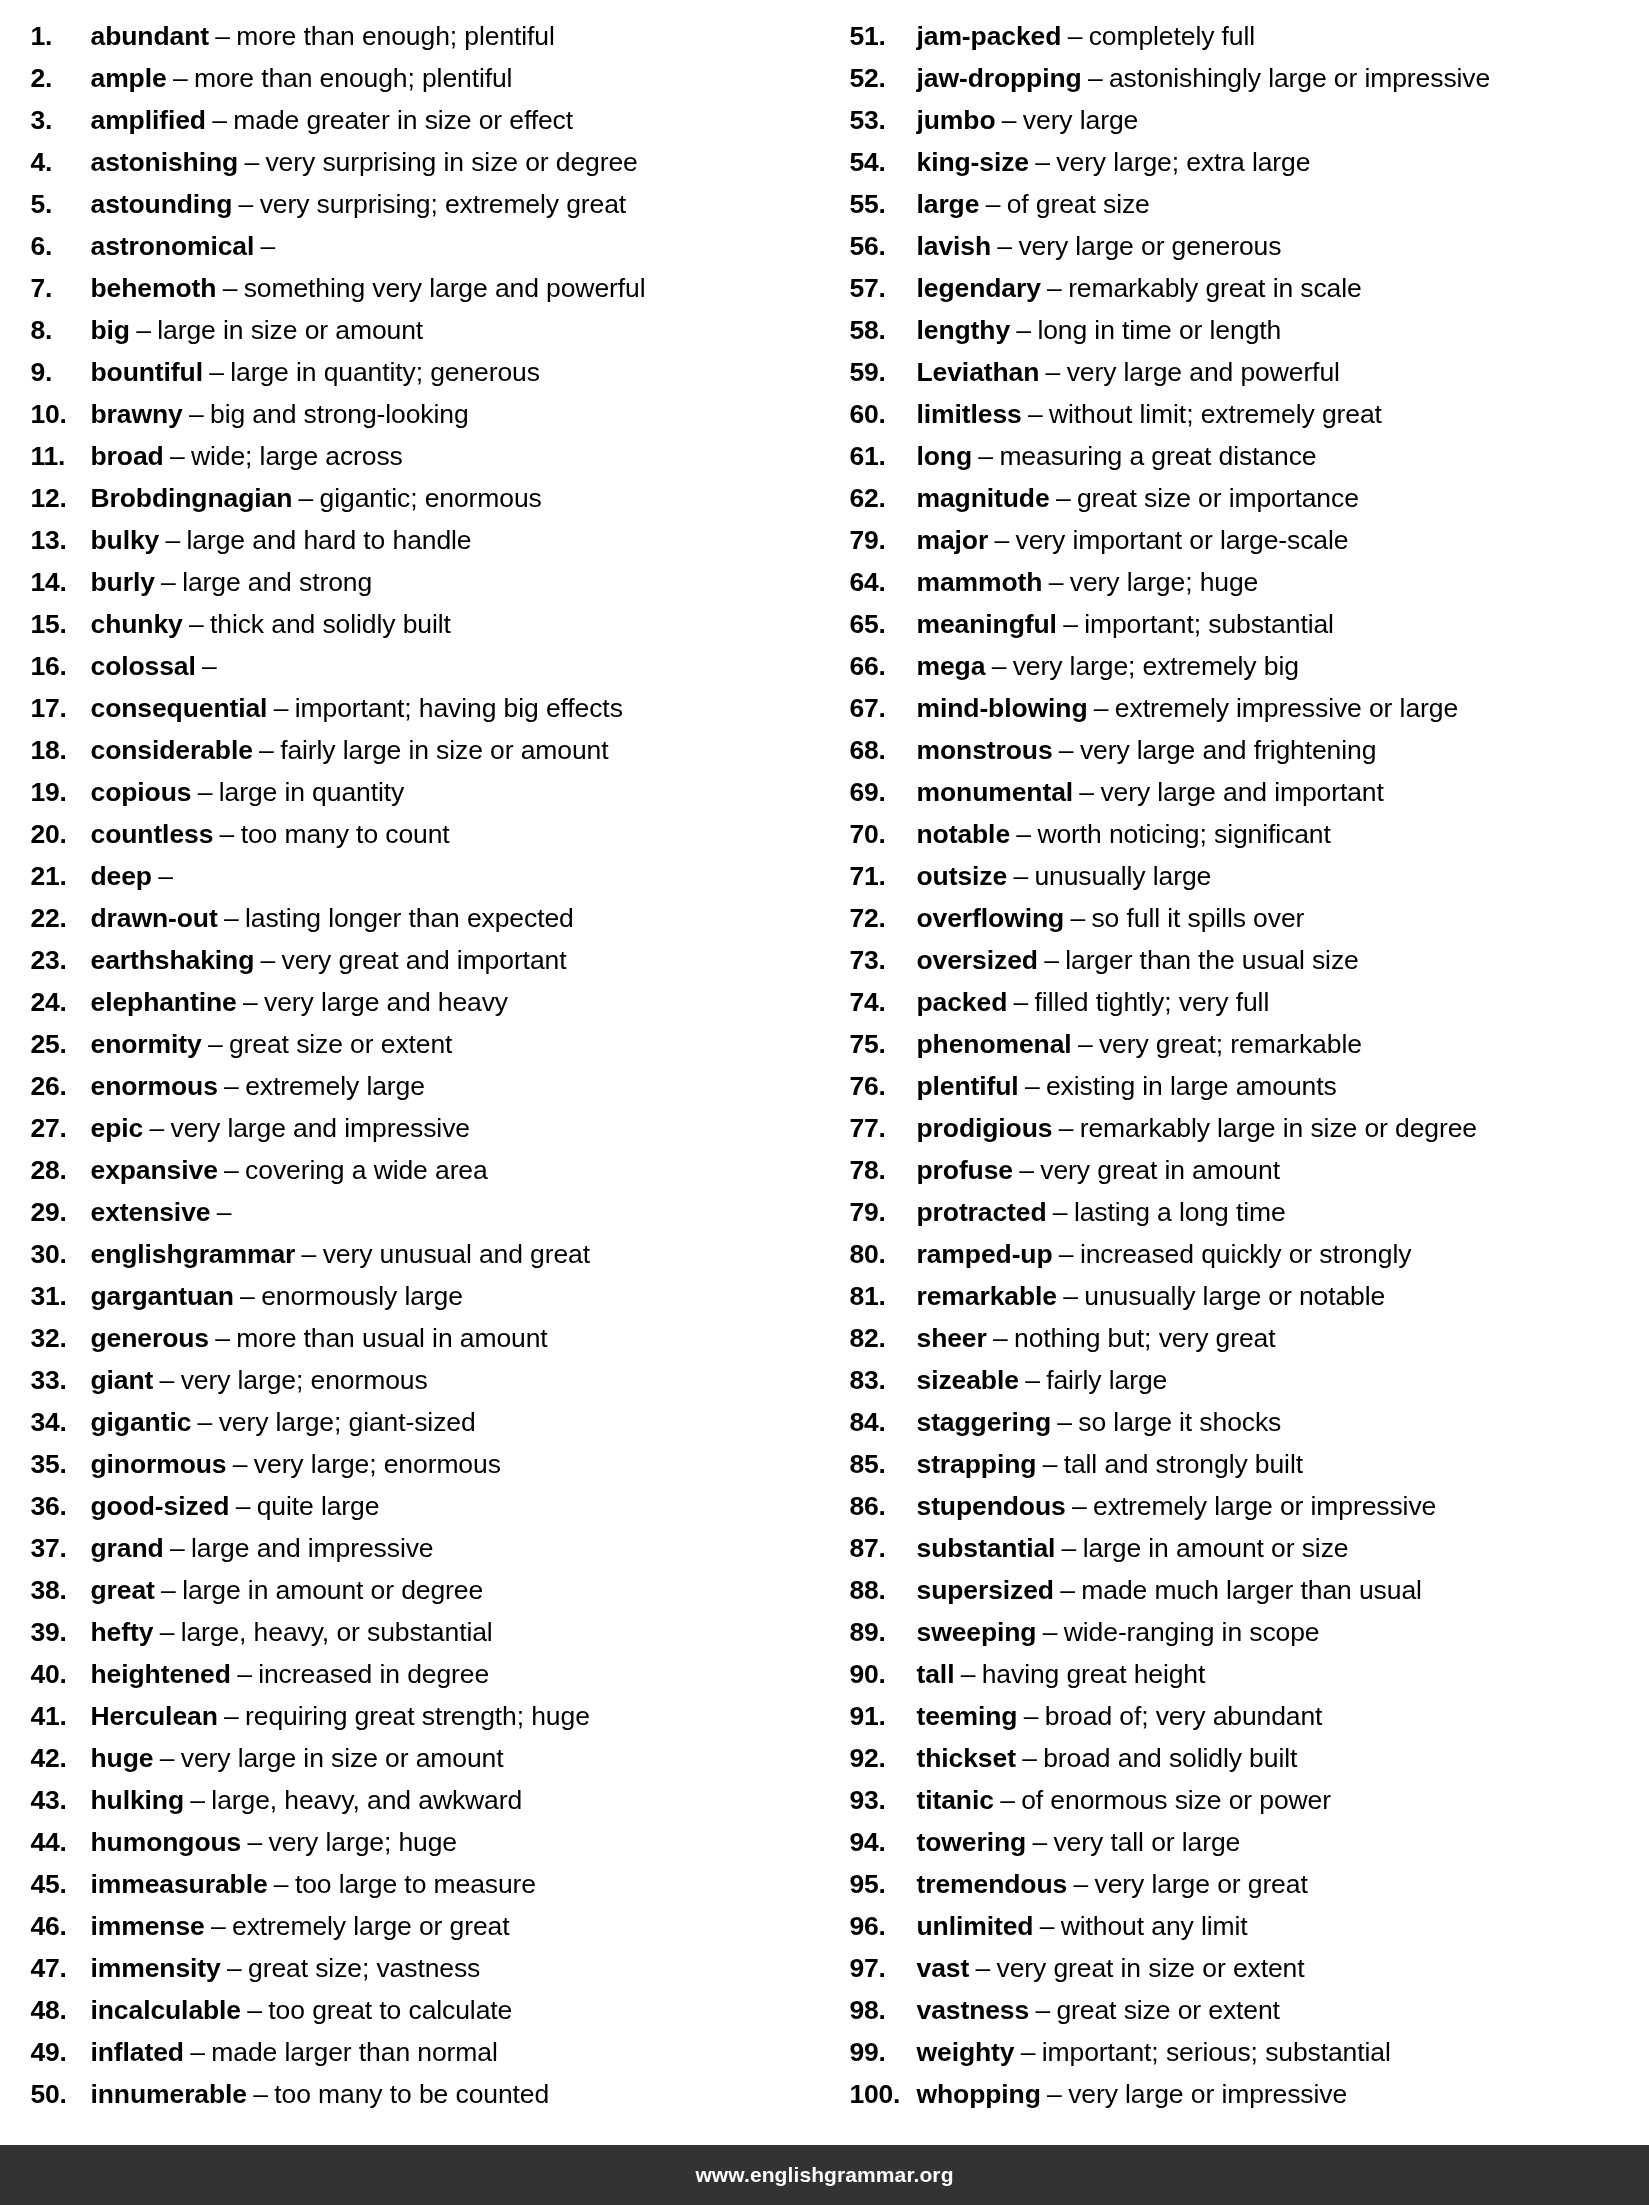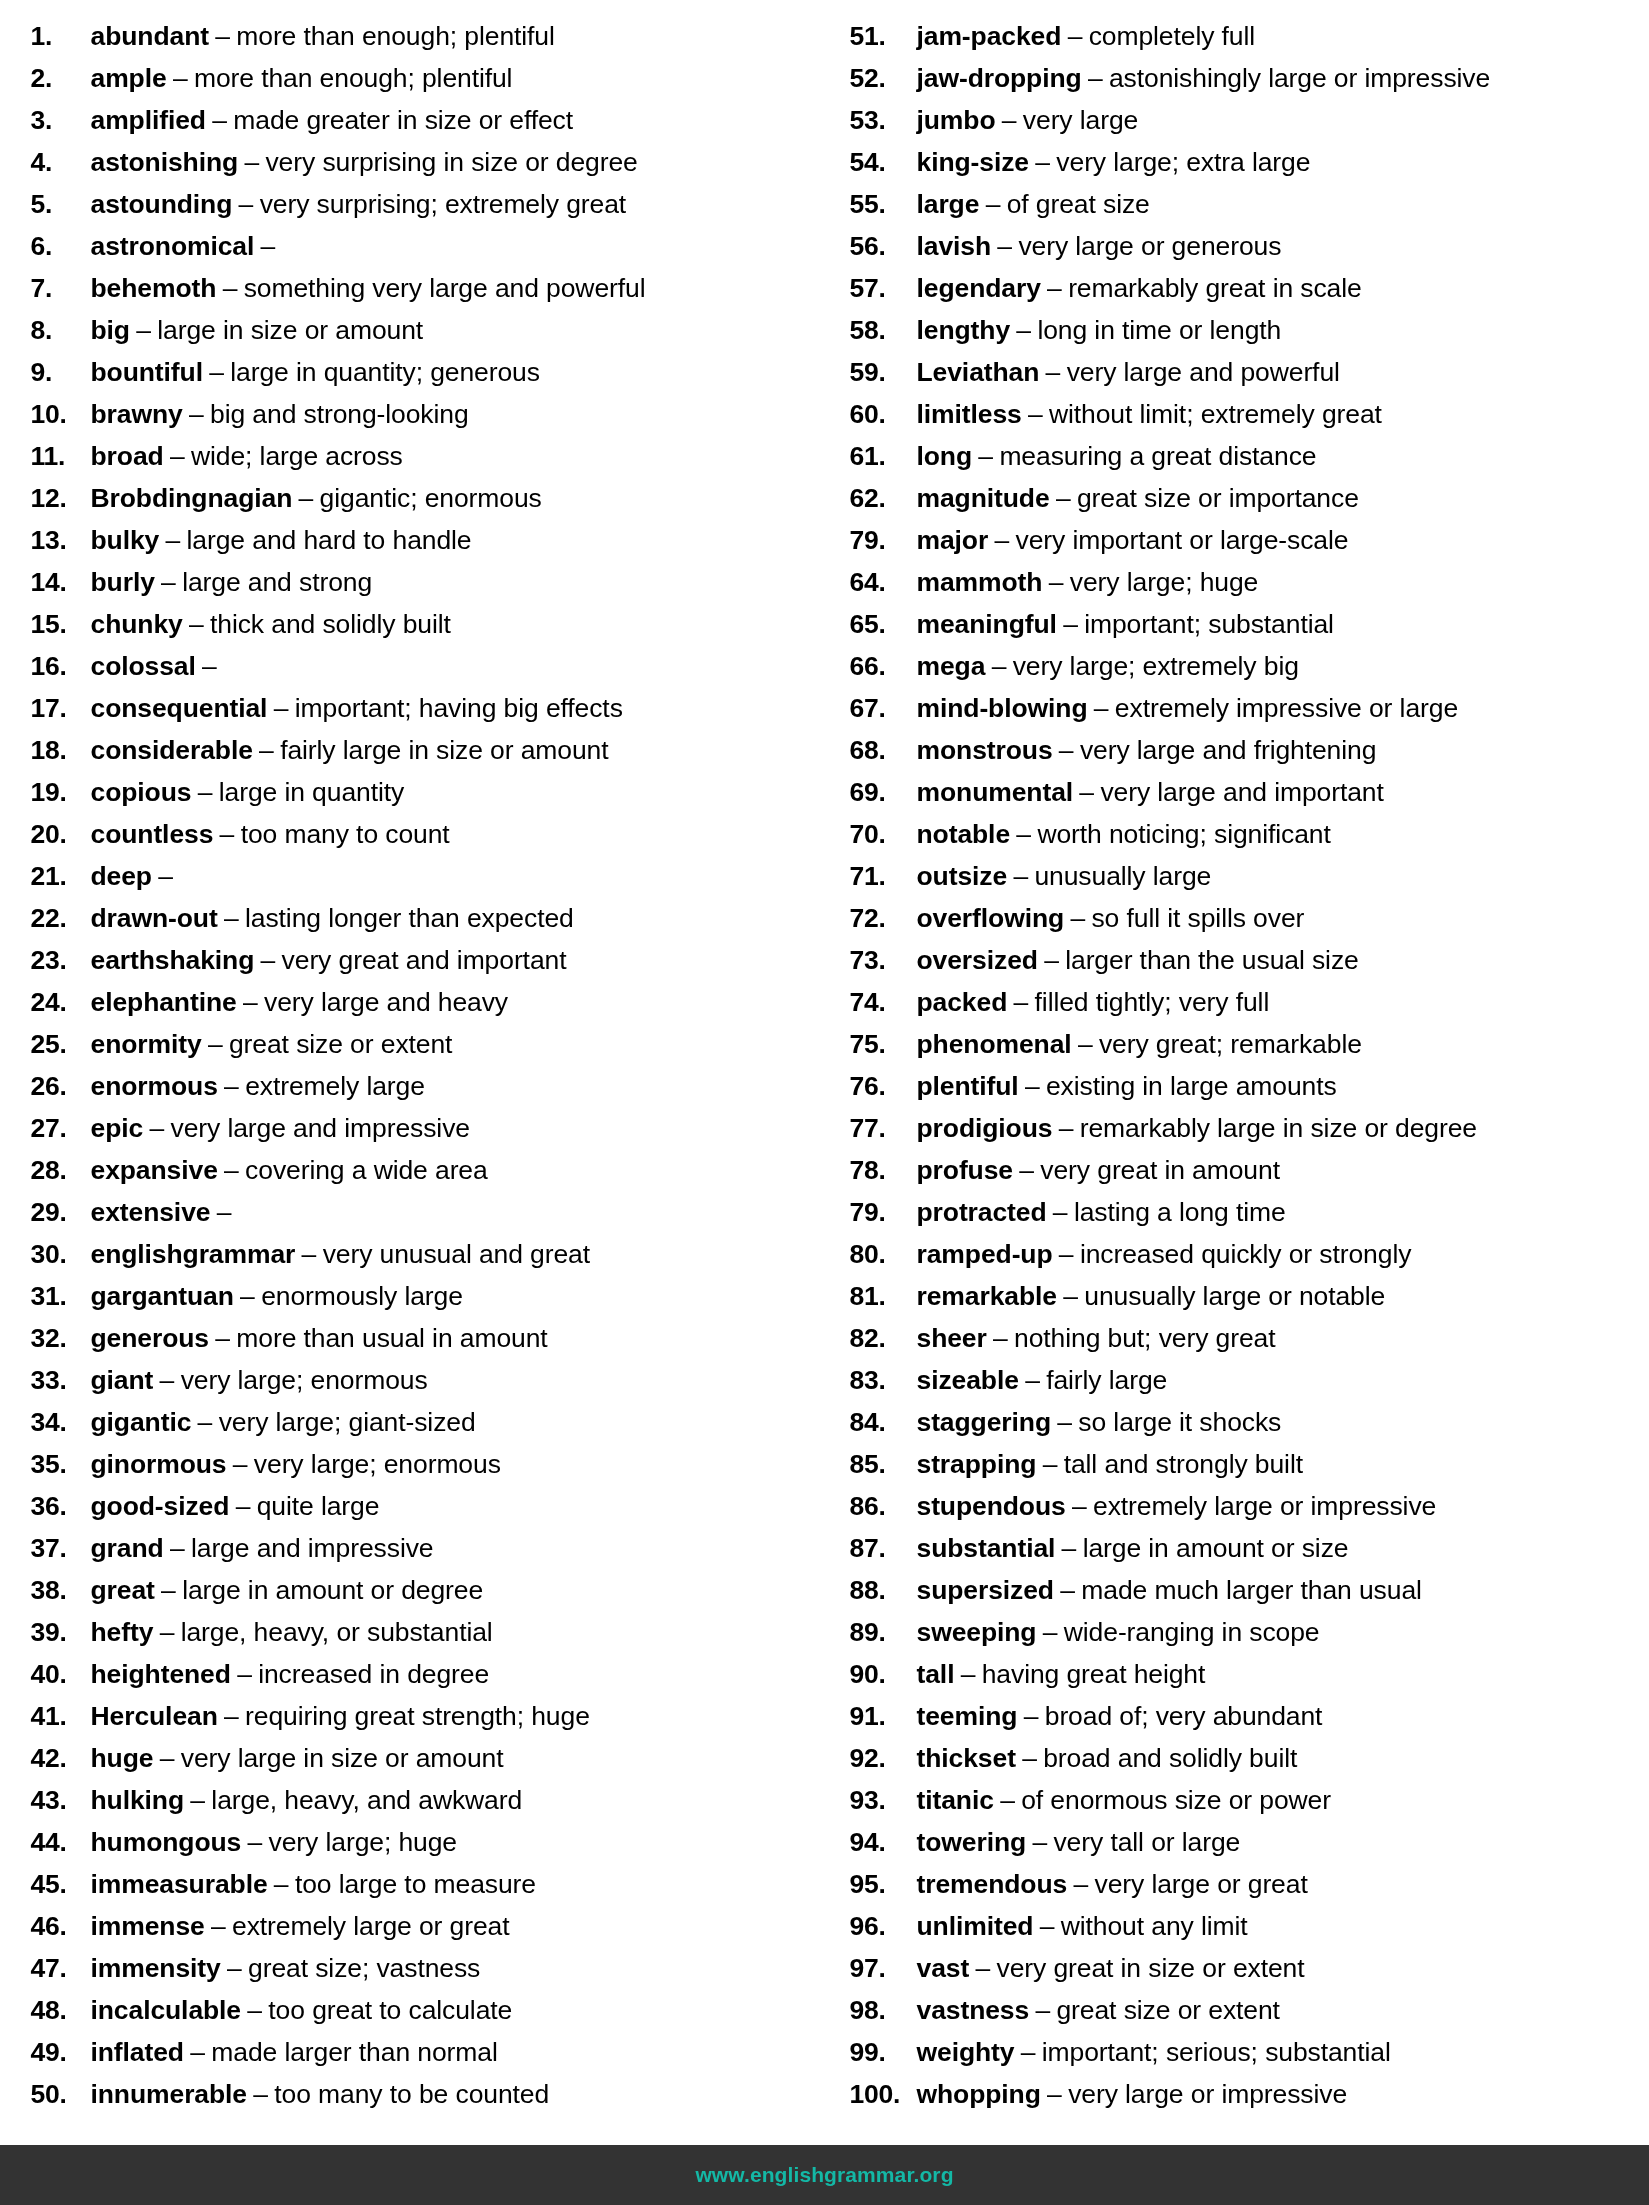--- a/index.html
+++ b/index.html
@@ -71,21 +71,21 @@
     font-weight: normal;
   }
   .def {
     font-weight: normal;
     letter-spacing: -0.1px;
   }
   .footer {
     height: 60px;
     flex: 0 0 60px;
     background: #333333;
-    color: #14b8a6;
+    color: #ffffff;
     display: flex;
     align-items: center;
     justify-content: center;
     font-size: 21px;
     font-weight: bold;
     letter-spacing: 0.1px;
   }
 </style>
 </head>
 <body>

